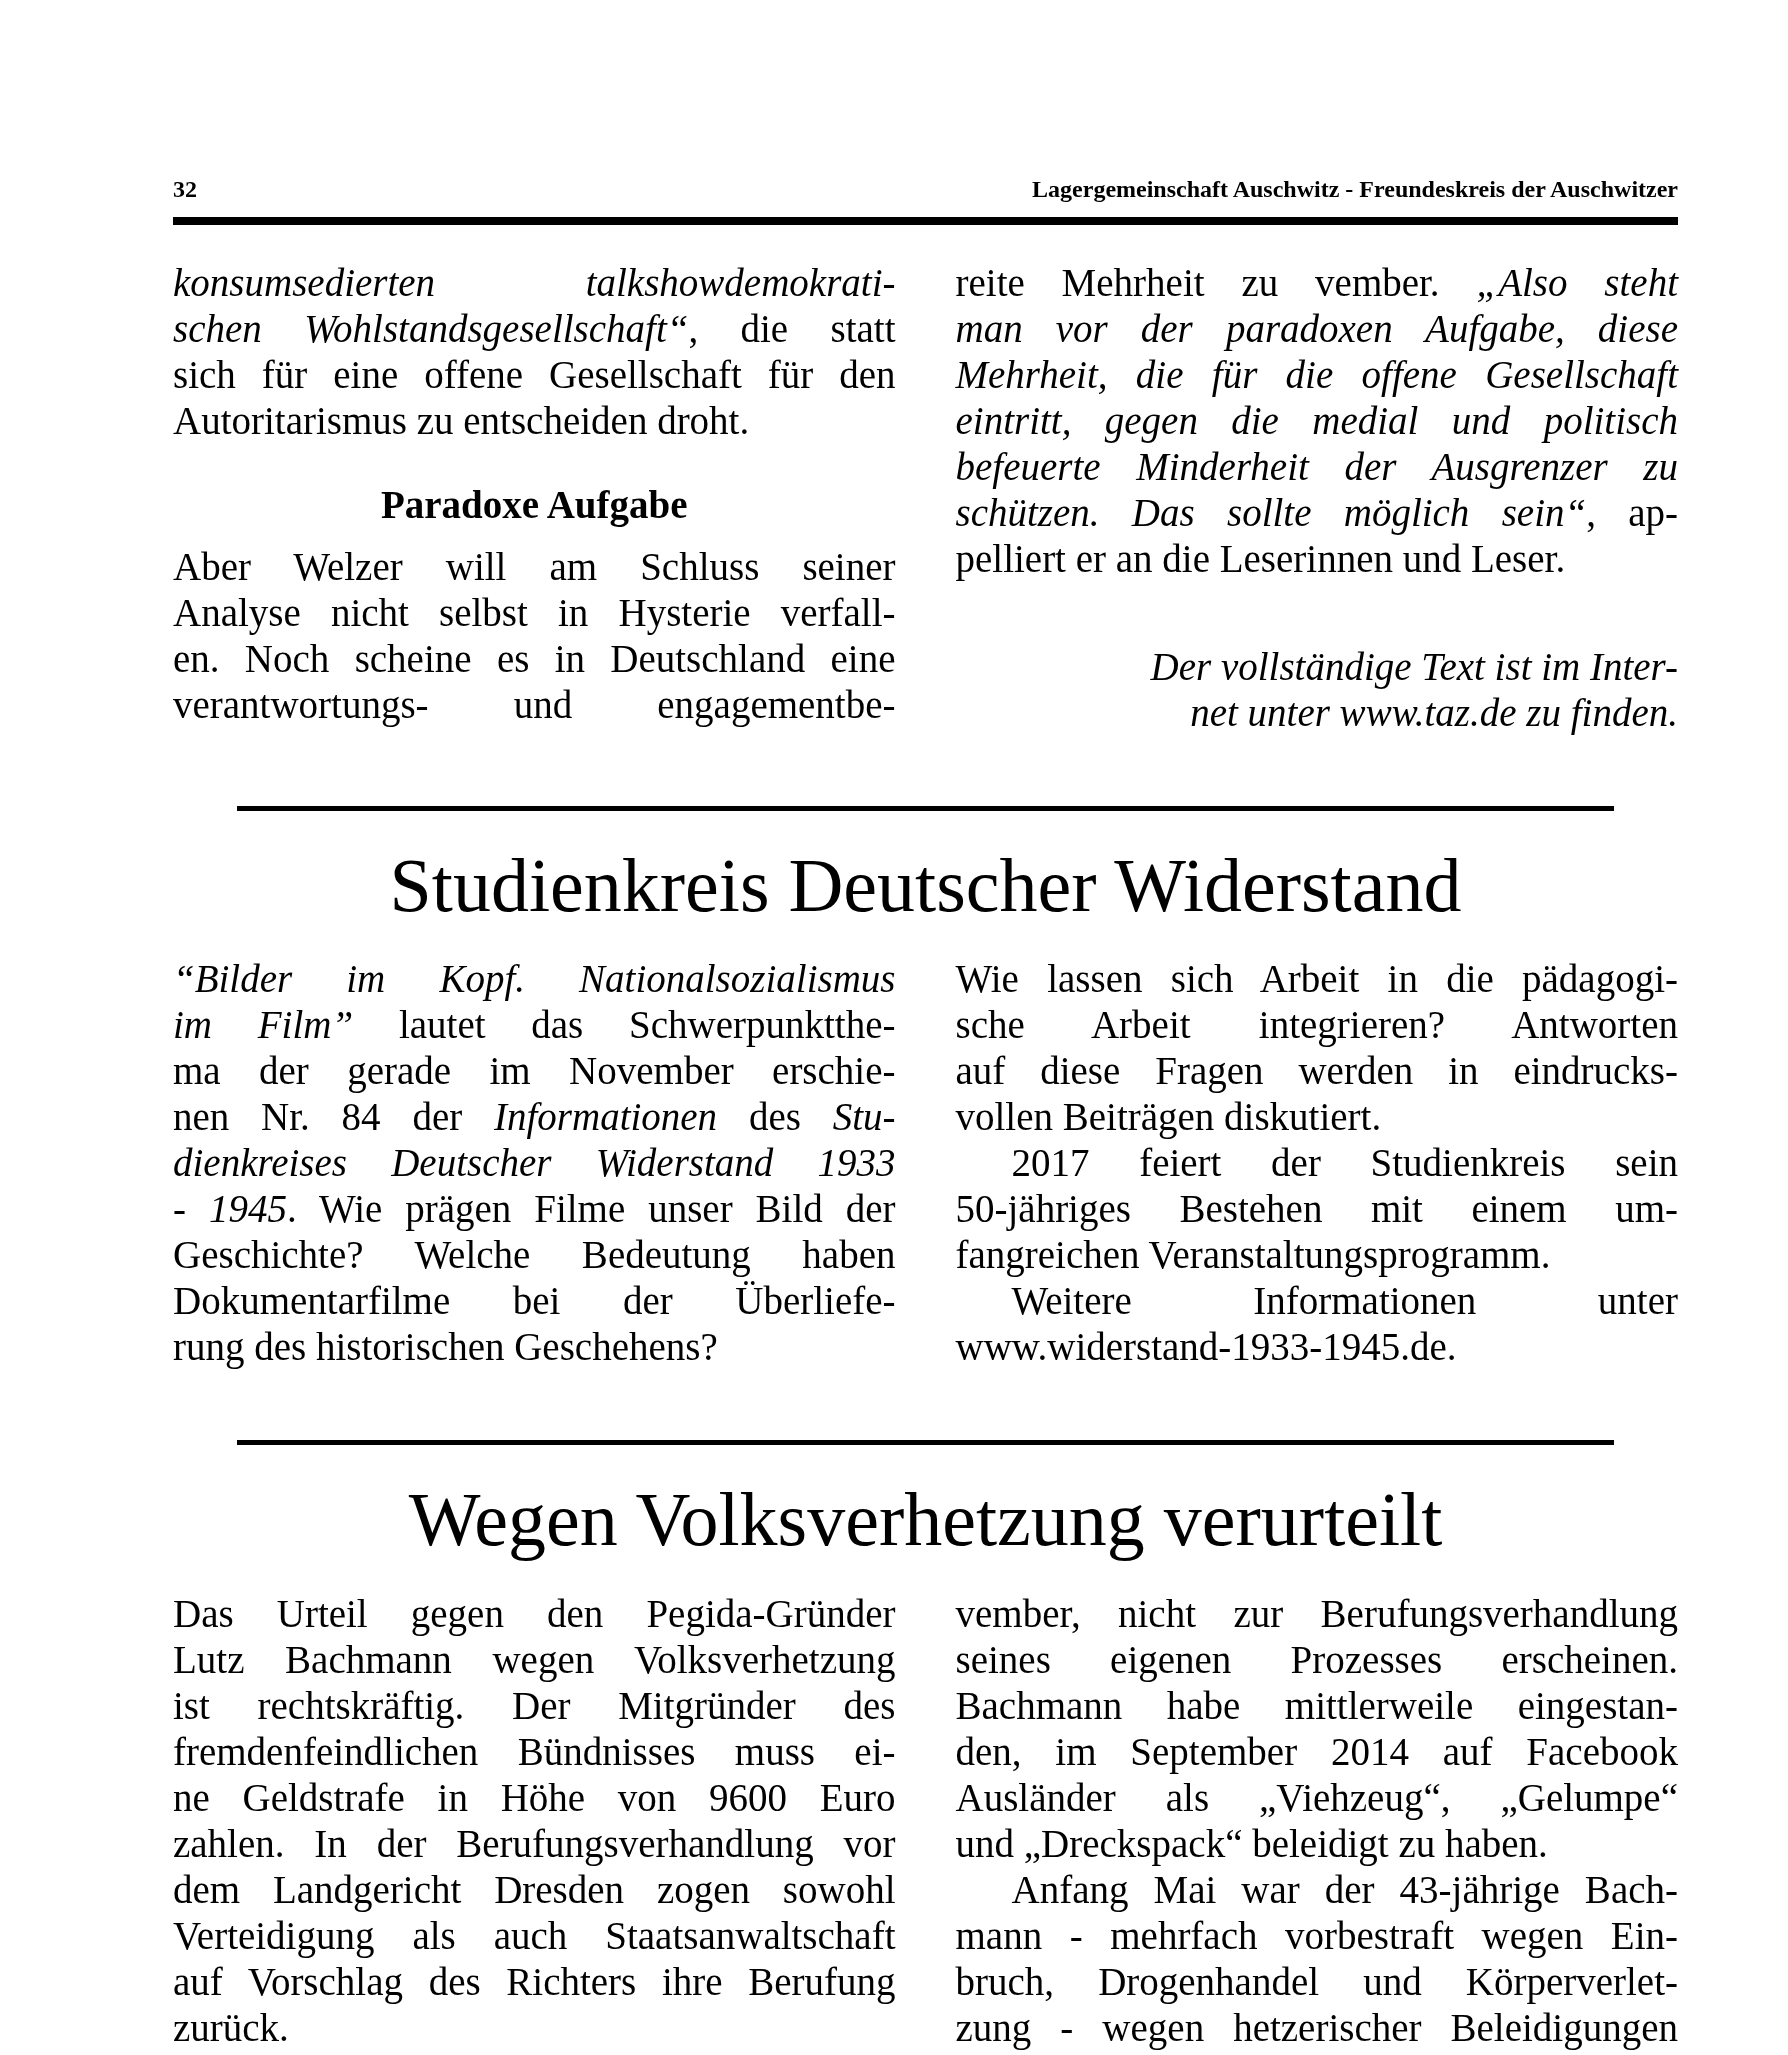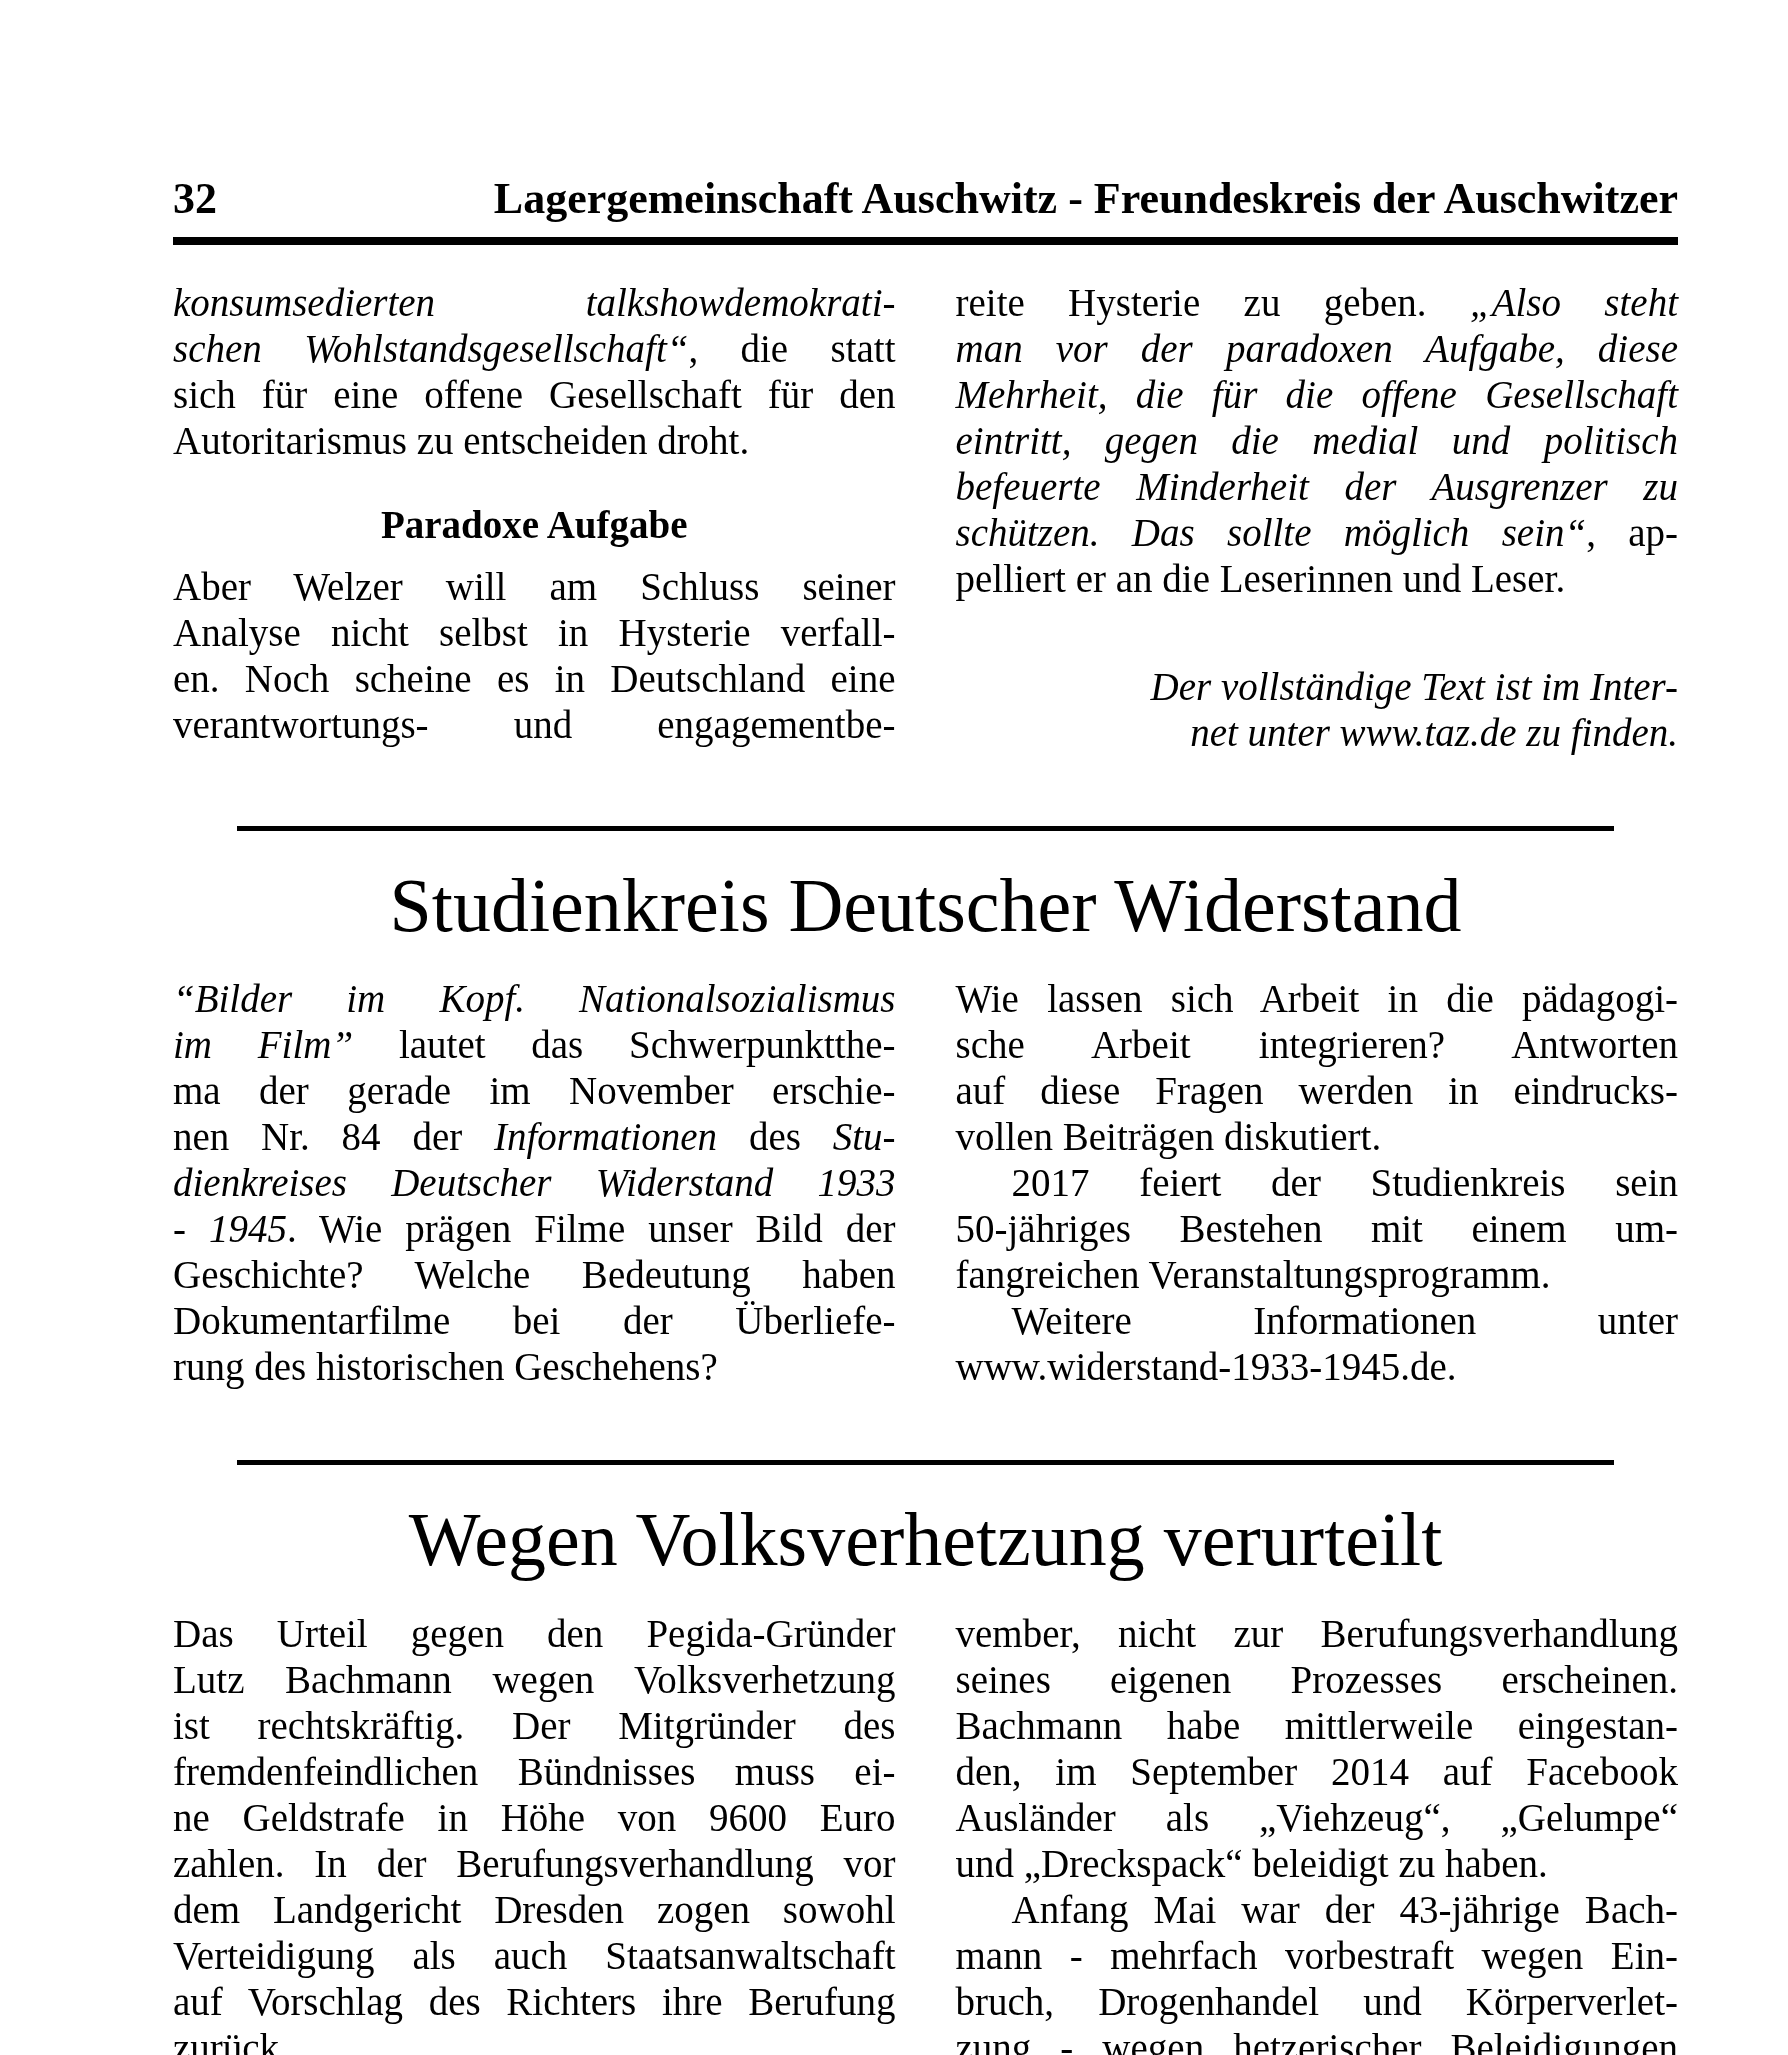--- a/index.html
+++ b/index.html
@@ -13,21 +13,21 @@
     background: #ffffff;
     color: #000000;
     font-family: "Liberation Serif", "DejaVu Serif", serif;
     overflow: hidden;
   }
   .pg-header {
     display: flex;
     justify-content: space-between;
     align-items: flex-start;
     font-weight: bold;
-    font-size: 44px;
+    font-size: 24px;
     line-height: 1.0;
   }
   .pgnum { flex: 0 0 auto; }
   .pgtitle { flex: 0 0 auto; text-align: right; }
   .rule { background: #000000; }
   .rule.thick { height: 8.2px; margin-top: 15.6px; }
   .rule.thin  { height: 5.3px; width: 91.5%; margin: 70px auto 0 auto; }
   .headline {
     font-size: 76px;
     font-weight: normal;
@@ -79,21 +79,21 @@
           <div class="subhead">Paradoxe Aufgabe</div>
           <div class="para">
             <div class="jline"><span>Aber Welzer will am Schluss seiner</span></div>
             <div class="jline"><span>Analyse nicht selbst in Hysterie verfall-</span></div>
             <div class="jline"><span>en. Noch scheine es in Deutschland eine</span></div>
             <div class="jline"><span>verantwortungs- und engagementbe-</span></div>
           </div>
         </div>
         <div class="col">
           <div class="para">
-            <div class="jline"><span>reite Hysterie zu geben. </span><span class="it">„Also steht</span></div>
+            <div class="jline"><span>reite Mehrheit zu vember. </span><span class="it">„Also steht</span></div>
             <div class="jline"><span class="it">man vor der paradoxen Aufgabe, diese</span></div>
             <div class="jline"><span class="it">Mehrheit, die für die offene Gesellschaft</span></div>
             <div class="jline"><span class="it">eintritt, gegen die medial und politisch</span></div>
             <div class="jline"><span class="it">befeuerte Minderheit der Ausgrenzer zu</span></div>
             <div class="jline"><span class="it">schützen. Das sollte möglich sein“</span><span>, ap-</span></div>
             <div class="endline"><span>pelliert er an die Leserinnen und Leser.</span></div>
           </div>
           <div class="note">
             <div class="nline"><span class="it">Der vollständige Text ist im Inter-</span></div>
             <div class="nline"><span class="it">net unter www.taz.de zu finden.</span></div>

